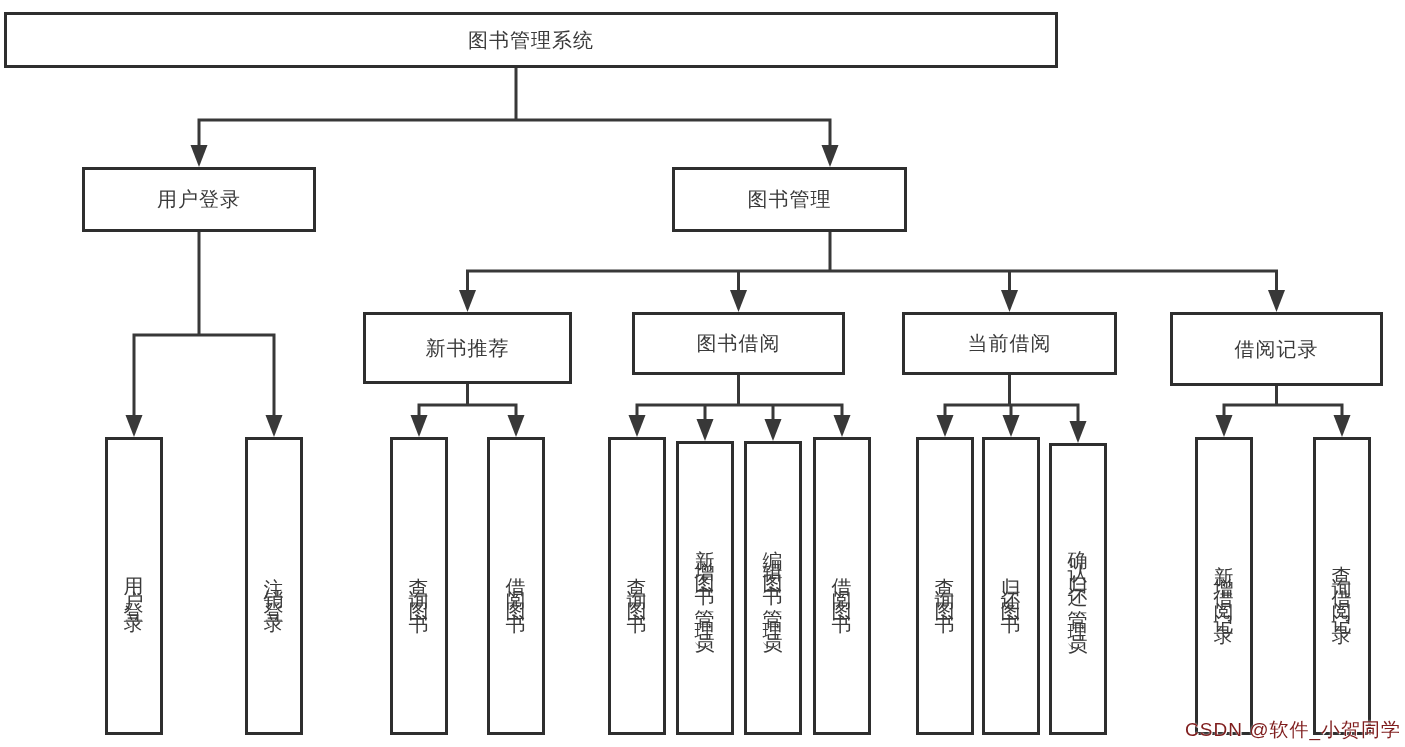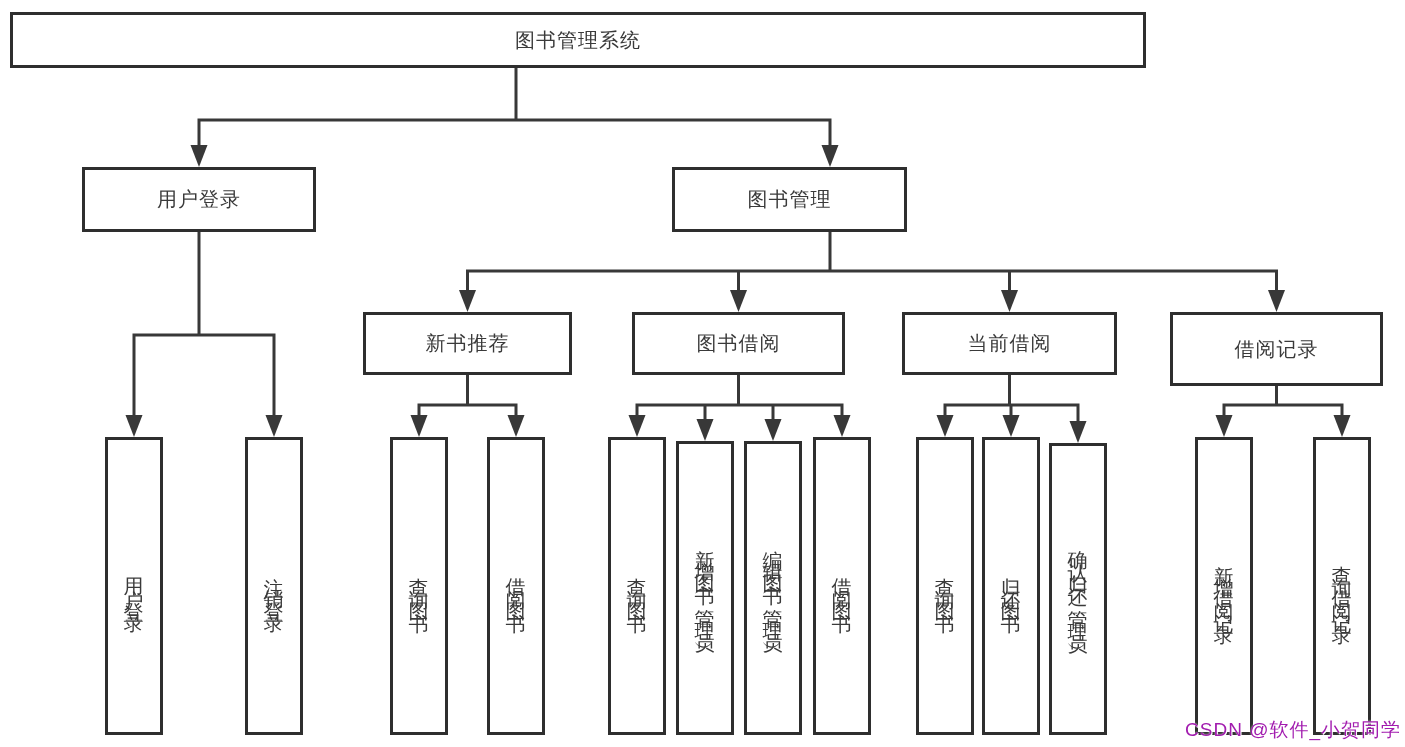--- a/index.html
+++ b/index.html
@@ -16,21 +16,21 @@
     display:flex;align-items:center;justify-content:center;
     font-size:20px;letter-spacing:1px;white-space:nowrap;
   }
   .vnode{
     writing-mode:vertical-rl;text-orientation:mixed;
     text-align:center;line-height:52px;
     font-size:20px;letter-spacing:12px;
   }
   #watermark{
     position:absolute;right:4px;top:717px;
-    font-size:19px;letter-spacing:1px;color:#a21caf;
+    font-size:19px;letter-spacing:1px;color:#7f1d1d;
     text-shadow:0 0 2px #fff,1px 1px 0 #fff;
     white-space:nowrap;
   }
 </style>
 </head>
 <body>
 
 <div id="stage">
 
   <svg id="wires" viewBox="0 0 1405 747" xmlns="http://www.w3.org/2000/svg" aria-hidden="true">
@@ -69,26 +69,26 @@
       <polygon points="764.5,419 781.5,419 773,441"></polygon>
       <polygon points="833.5,415 850.5,415 842,437"></polygon>
       <polygon points="936.5,415 953.5,415 945,437"></polygon>
       <polygon points="1002.5,415 1019.5,415 1011,437"></polygon>
       <polygon points="1069.5,421 1086.5,421 1078,443"></polygon>
       <polygon points="1215.5,415 1232.5,415 1224,437"></polygon>
       <polygon points="1333.5,415 1350.5,415 1342,437"></polygon>
     </g>
   </svg>
 
-  <div class="node hnode" style="left:10px;top:12px;width:1136px;height:56px">图书管理系统</div>
+  <div class="node hnode" style="left:4px;top:12px;width:1054px;height:56px">图书管理系统</div>
 
   <div class="node hnode" style="left:82px;top:167px;width:234px;height:65px">用户登录</div>
   <div class="node hnode" style="left:672px;top:167px;width:235px;height:65px">图书管理</div>
 
-  <div class="node hnode" style="left:363px;top:312px;width:209px;height:63px">新书推荐</div>
+  <div class="node hnode" style="left:363px;top:312px;width:209px;height:72px">新书推荐</div>
   <div class="node hnode" style="left:902px;top:312px;width:215px;height:63px">当前借阅</div>
   <div class="node hnode" style="left:632px;top:312px;width:213px;height:63px">图书借阅</div>
   <div class="node hnode" style="left:1170px;top:312px;width:213px;height:74px">借阅记录</div>
 
   <div class="node vnode" style="left:105px;top:437px;width:58px;height:298px">用户登录</div>
   <div class="node vnode" style="left:245px;top:437px;width:58px;height:298px">注销登录</div>
   <div class="node vnode" style="left:390px;top:437px;width:58px;height:298px">查询图书</div>
   <div class="node vnode" style="left:487px;top:437px;width:58px;height:298px">借阅图书</div>
   <div class="node vnode" style="left:608px;top:437px;width:58px;height:298px">查询图书</div>
   <div class="node vnode" style="left:676px;top:441px;width:58px;height:294px">新增图书（管理员）</div>

